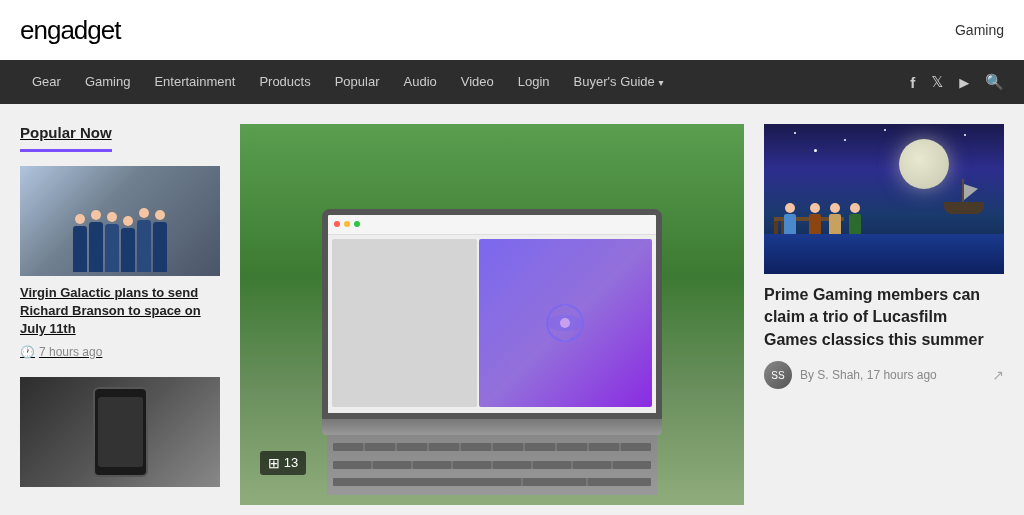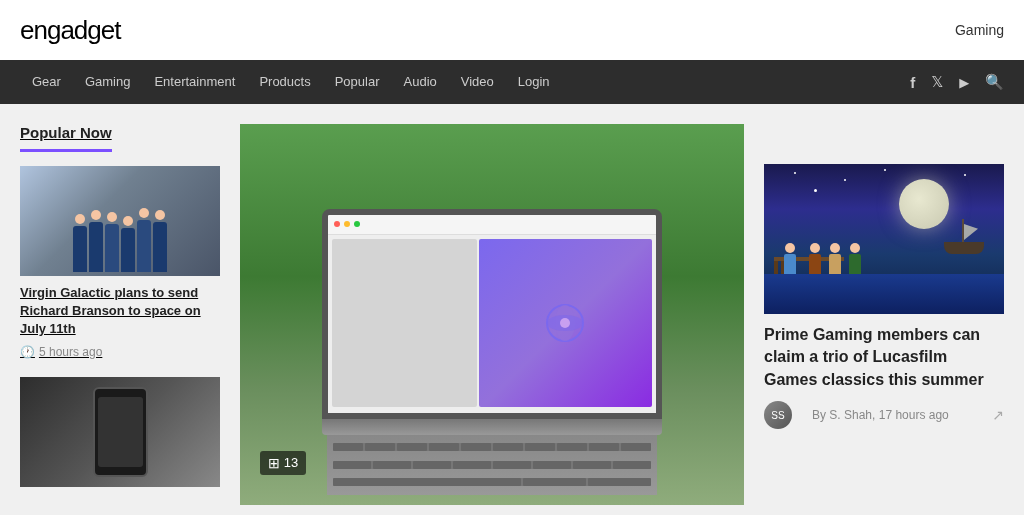--- a/index.html
+++ b/index.html
@@ -321,21 +321,20 @@
     }
     .gallery-icon { font-size: 14px; }
 
     
     .right-sidebar {
       width: 240px;
       flex-shrink: 0;
     }
     .right-article {
       margin-bottom: 14px;
-      margin-top: 40px;
     }
     .right-article-img {
       width: 100%;
       height: 150px;
       margin-bottom: 10px;
       overflow: hidden;
       position: relative;
     }
     
     .night-scene {
@@ -456,21 +455,21 @@
     .right-article-title {
       font-size: 16px;
       font-weight: 700;
       color: #222;
       line-height: 1.4;
       margin-bottom: 10px;
     }
     .right-article-meta {
       display: flex;
       align-items: center;
-      gap: 20px;
+      gap: 8px;
     }
     .author-avatar {
       width: 28px;
       height: 28px;
       border-radius: 50%;
       background: linear-gradient(135deg, #888, #555);
       flex-shrink: 0;
       display: flex;
       align-items: center;
       justify-content: center;
@@ -515,20 +514,26 @@
       </li>
     <li>
         <a>Audio</a>
       </li>
     <li>
         <a>Video</a>
       </li>
     <li>
         <a>Login</a>
       </li>
+    <li>
+      <a class="buyers-guide">
+        <span>Buyer's Guide</span>
+        <span class="chevron">▾</span>
+      </a>
+    </li>
   </ul>
   <div class="nav-icons">
     <span class="nav-icon" style="font-weight:bold;font-size:15px;">f</span>
     <span class="nav-icon" style="font-size:15px;">𝕏</span>
     <span class="nav-icon" style="font-size:13px;">▶</span>
     <span class="nav-icon" style="font-size:15px;">🔍</span>
   </div>
 </nav>
 
 <div class="content-area">
@@ -545,21 +550,21 @@
           <div class="person-figure" style="background:#1a3a6e;height:50px;"></div>
           <div class="person-figure" style="background:#2a4a7e;height:48px;"></div>
           <div class="person-figure" style="background:#1a3a6e;height:44px;"></div>
           <div class="person-figure" style="background:#2a4a7e;height:52px;"></div>
           <div class="person-figure" style="background:#1a3a6e;height:50px;"></div>
         </div>
       </div>
       <div class="sidebar-article-title">Virgin Galactic plans to send Richard Branson to space on July 11th</div>
       <div class="sidebar-article-time">
         <span class="clock-icon">🕐</span>
-        <span>5 hours ago</span>
+        <span>7 hours ago</span>
       </div>
     </div>
 
     <div class="sidebar-article">
       <div class="sidebar-article-img phone">
         <div class="phone-shape">
           <div class="phone-screen"></div>
         </div>
       </div>
     </div>

